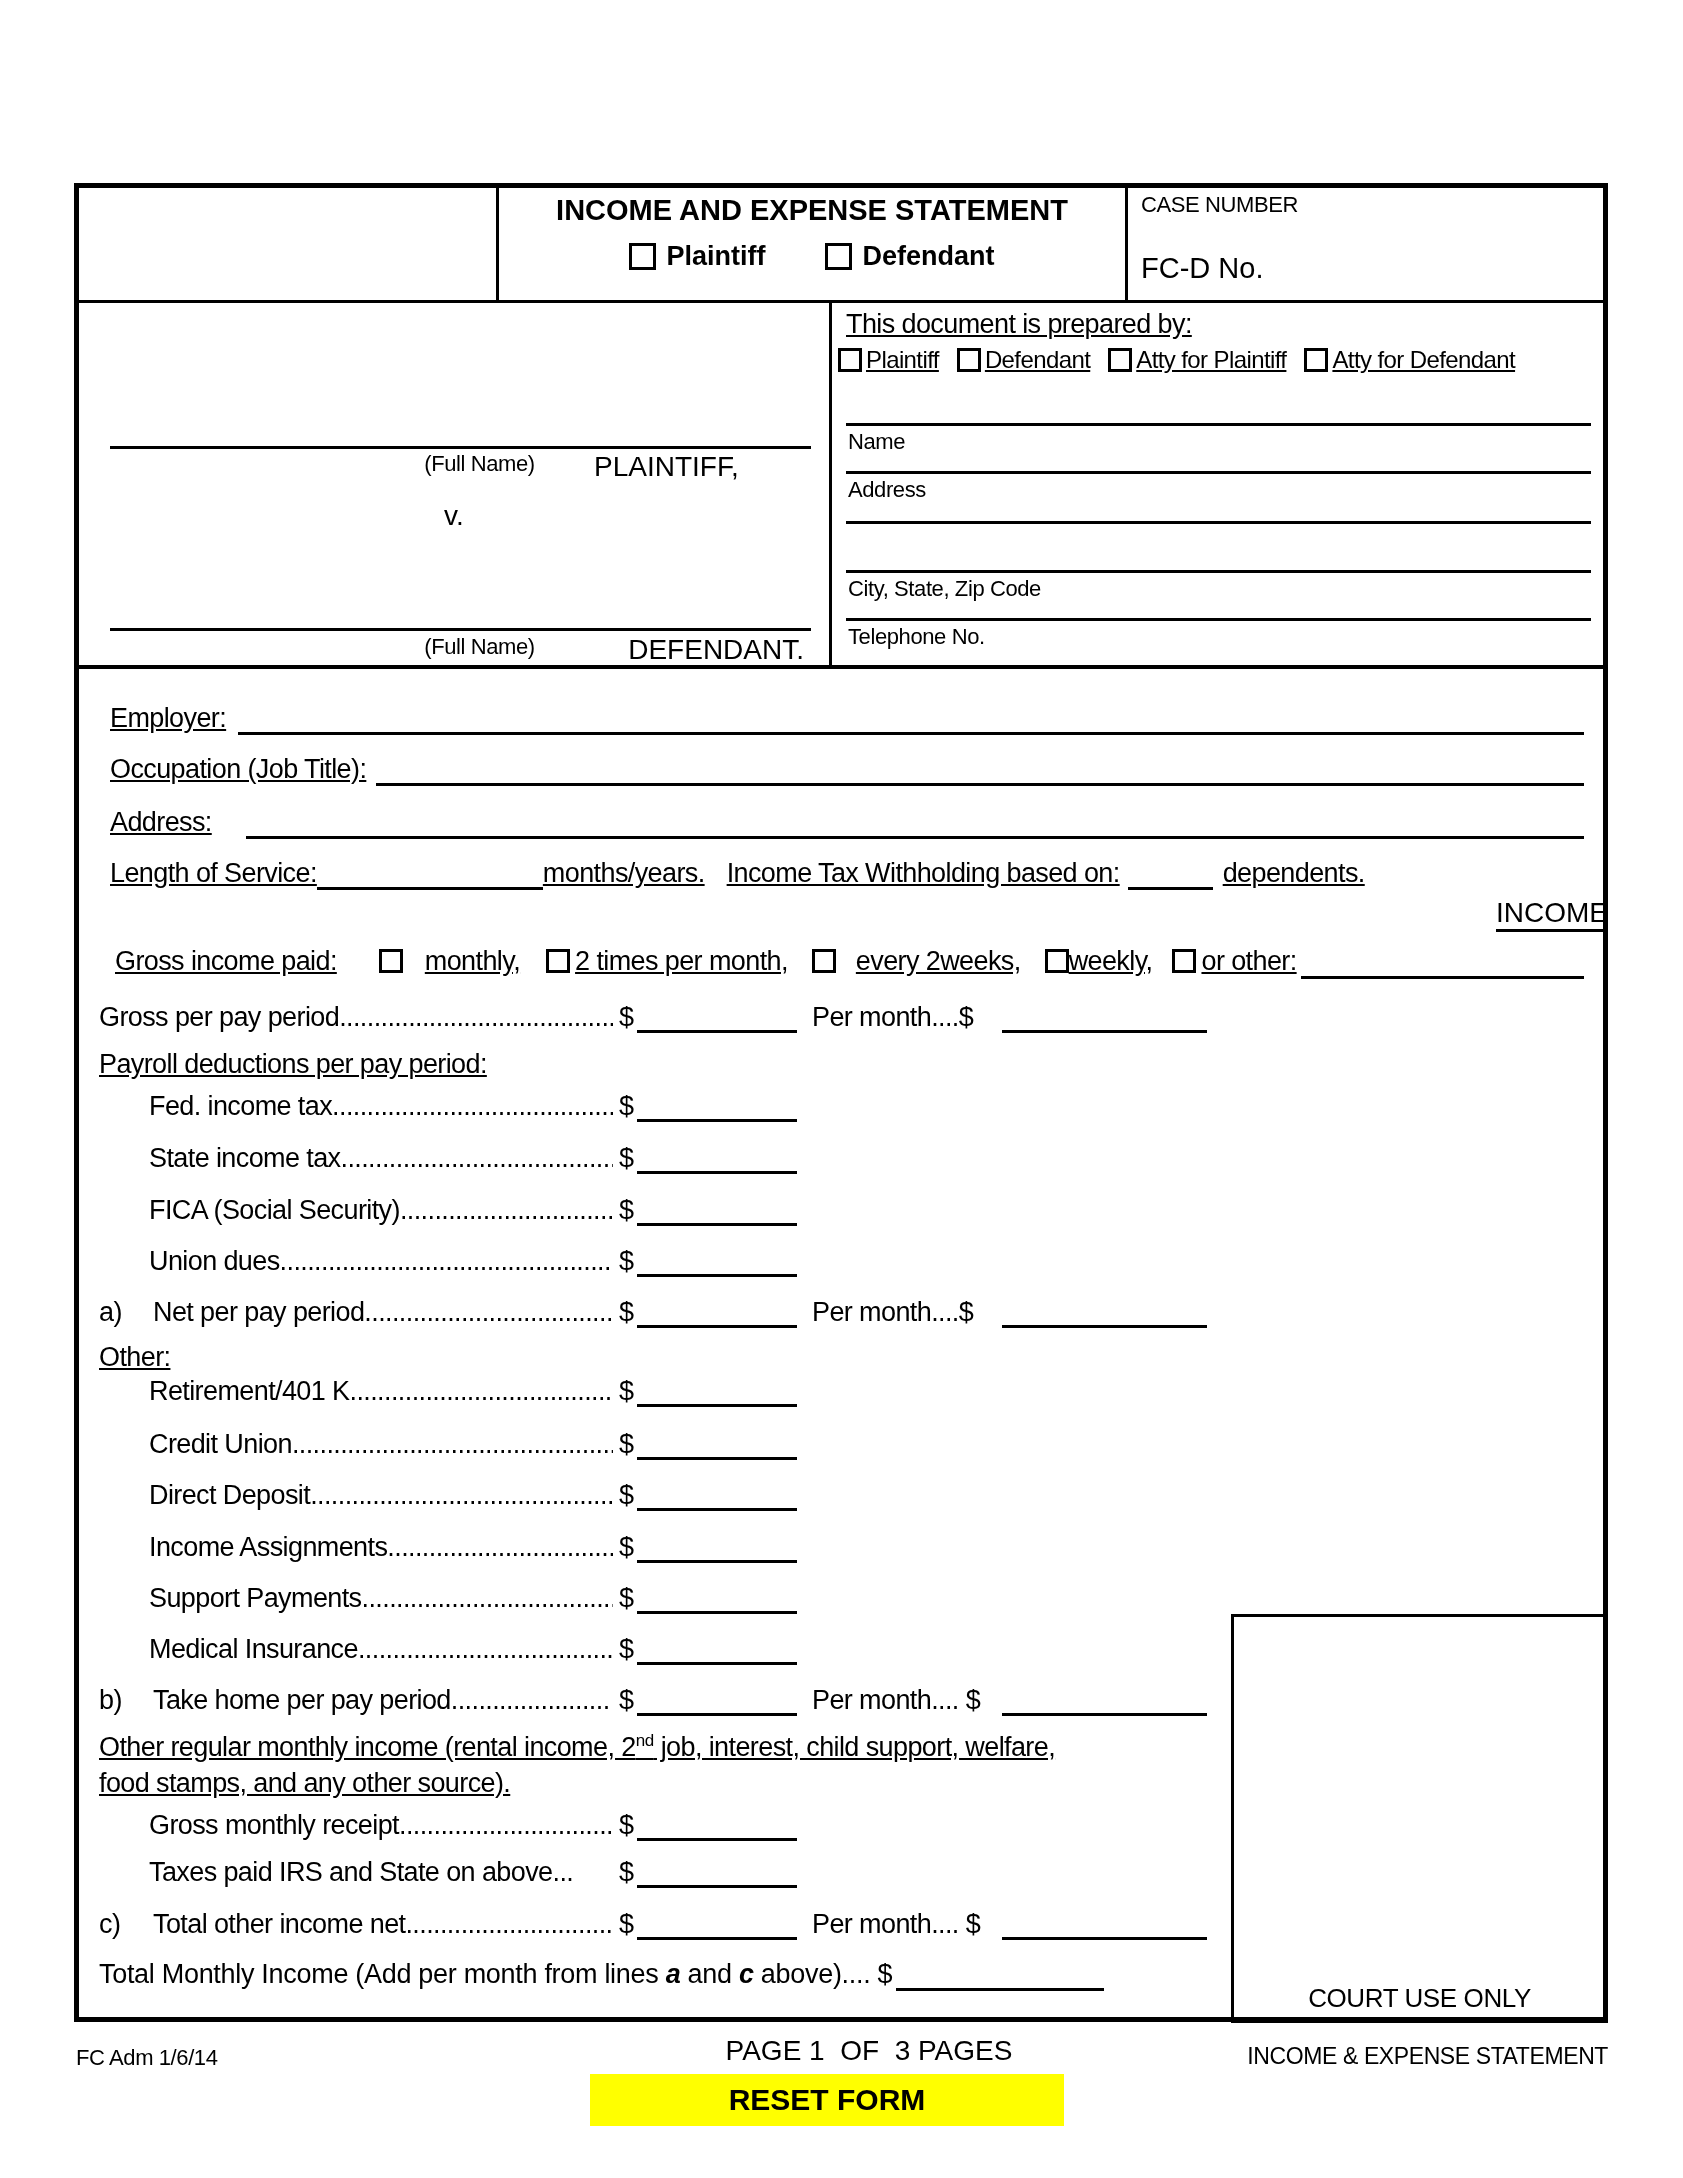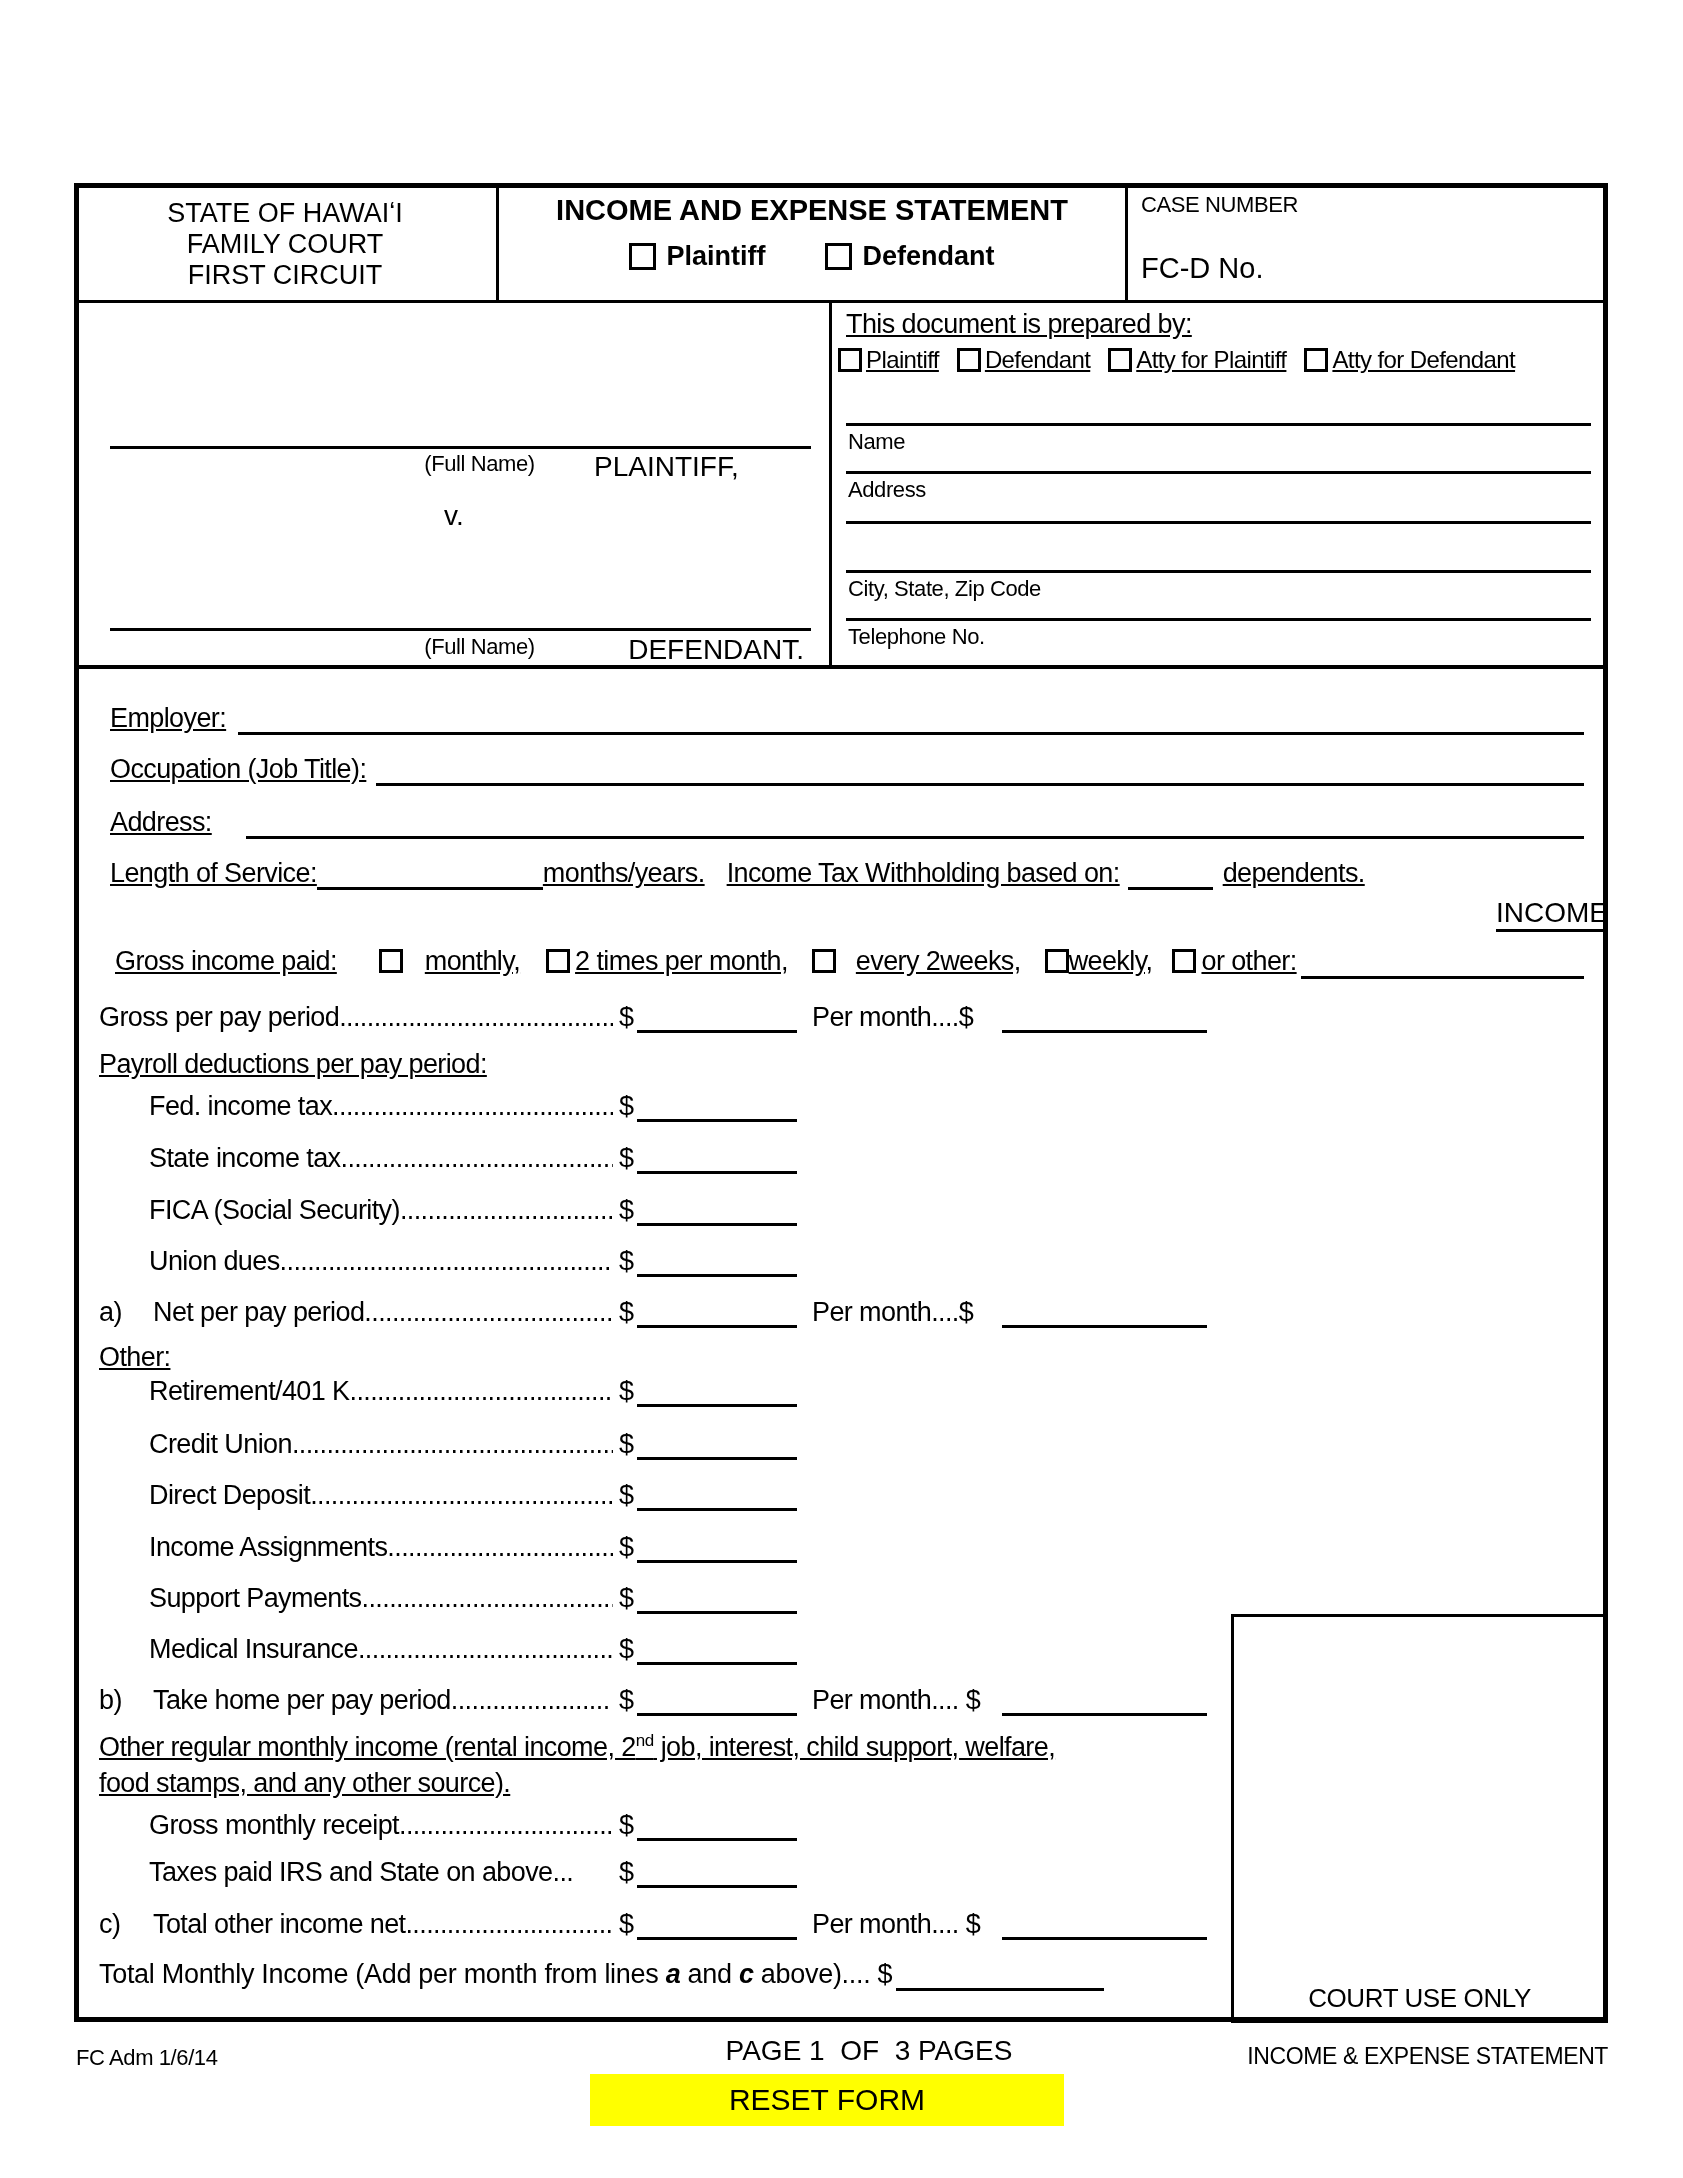--- a/index.html
+++ b/index.html
@@ -25,40 +25,35 @@
   .frow .lab{line-height:34px;white-space:nowrap;font-size:27px;}
   .frow .fblank{height:34px;border-bottom:3px solid #000;}
   .smalllab{font-size:22px;letter-spacing:-0.4px;}
   .pre{white-space:pre;}
   .sup{vertical-align:super;font-size:17px;letter-spacing:-0.4px;}
   .bi{font-weight:bold;font-style:italic;}
   .courtbox{position:absolute;left:1231px;top:1614px;width:377px;height:409px;
             border:3px solid #000;box-sizing:border-box;}
   .resetbtn{position:absolute;left:590px;top:2074px;width:474px;height:52px;
             display:flex;align-items:center;justify-content:center;
-            font-size:30px;font-weight:normal;border:none;cursor:pointer;}
+            font-size:30px;font-weight:bold;border:none;cursor:pointer;}
 </style>
 </head>
 <body>
 
 <div class="page">
 
   <div class="formbox"></div>
 
   <div class="line" style="left:74px;top:300px;width:1534px;height:3px"></div>
   <div class="line" style="left:496px;top:183px;width:3px;height:120px"></div>
   <div class="line" style="left:1125px;top:183px;width:3px;height:120px"></div>
   <div class="line" style="left:829px;top:303px;width:3px;height:362px"></div>
   <div class="line" style="left:74px;top:665px;width:1534px;height:4px"></div>
 
-  <div class="abs" style="left:74px;top:198px;width:422px;text-align:center;font-size:27px;line-height:31px">
-    <div>STATE OF HAWAIʻI</div>
-    <div>FAMILY COURT</div>
-    <div>FIRST CIRCUIT</div>
-  </div>
 
   <div class="abs" style="left:499px;top:194px;width:626px;text-align:center;font-size:29px;font-weight:bold">INCOME AND EXPENSE STATEMENT</div>
   <div class="abs" style="left:499px;top:241px;width:626px;display:flex;justify-content:center;align-items:center;gap:10px">
     <span class="cb big"></span>
     <span style="font-size:27px;font-weight:bold">Plaintiff</span>
     <span style="width:40px"></span>
     <span class="cb big"></span>
     <span style="font-size:27px;font-weight:bold">Defendant</span>
   </div>
 

